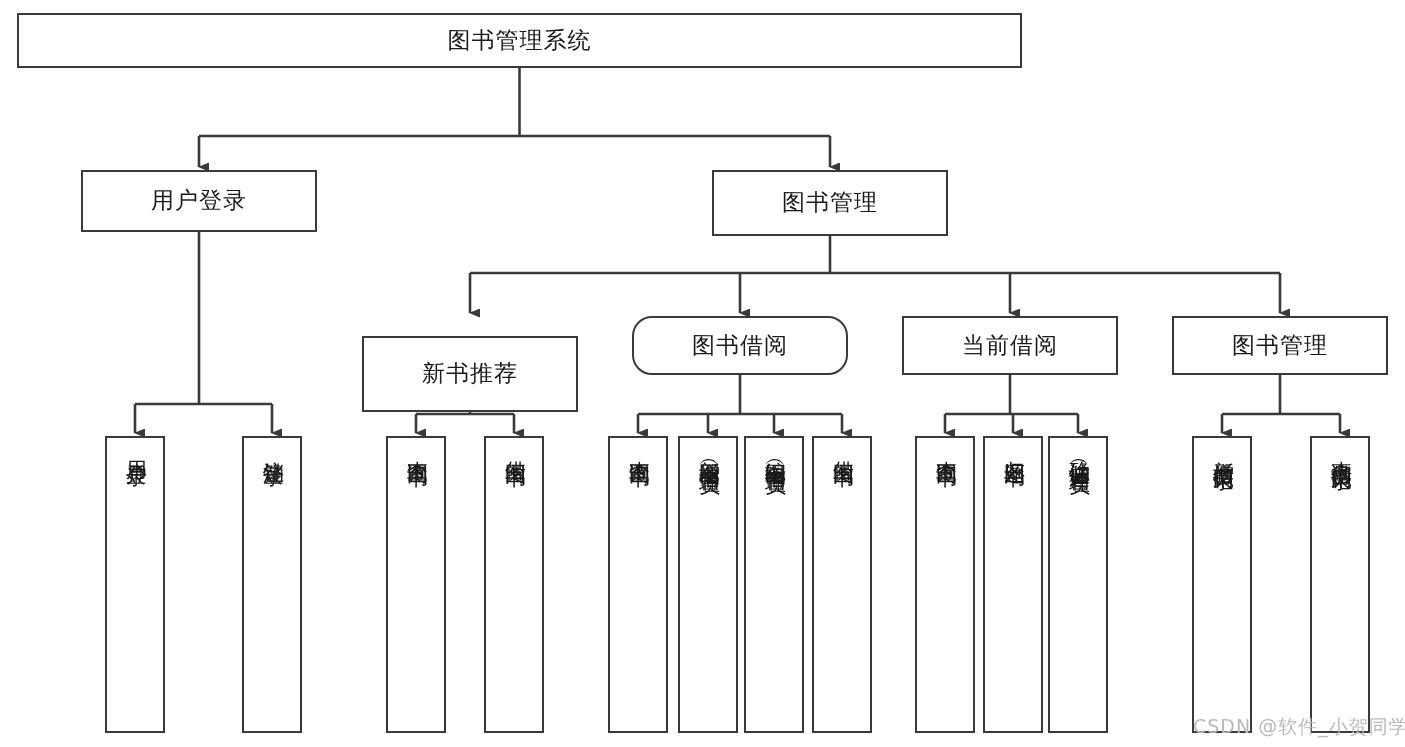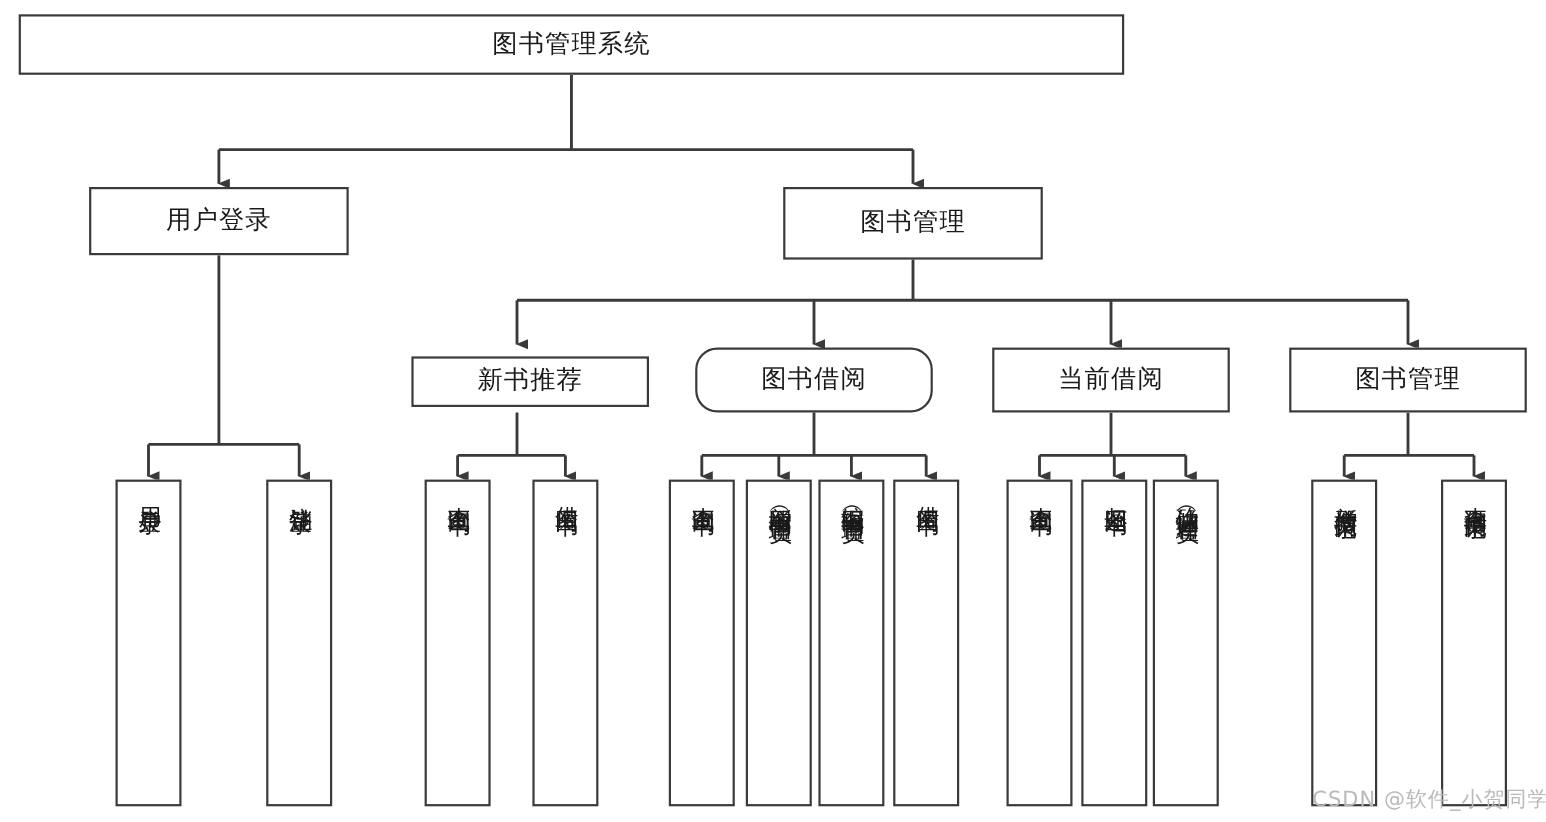--- a/index.html
+++ b/index.html
@@ -116,21 +116,21 @@
   <div id="node-layer">
       <div class="node horizontal" style="left: 17px; top: 13px; width: 1005px; height: 55px;">
         <span>图书管理系统</span>
       </div>
       <div class="node horizontal" style="left: 81px; top: 170px; width: 236px; height: 62px;">
         <span>用户登录</span>
       </div>
       <div class="node horizontal" style="left: 712px; top: 170px; width: 236px; height: 66px;">
         <span>图书管理</span>
       </div>
-      <div class="node horizontal" style="left: 362px; top: 324px; width: 216px; height: 46px; margin-left: 12px;">
+      <div class="node horizontal" style="left: 362px; top: 336px; width: 216px; height: 76px;">
         <span>新书推荐</span>
       </div>
       <div class="node horizontal" style="left: 632px; top: 316px; width: 216px; height: 59px; border-radius: 20px;">
         <span>图书借阅</span>
       </div>
       <div class="node horizontal" style="left: 902px; top: 316px; width: 216px; height: 59px; text-align: right;">
         <span>当前借阅</span>
       </div>
       <div class="node horizontal" style="left: 1172px; top: 316px; width: 216px; height: 59px;">
         <span>图书管理</span>

